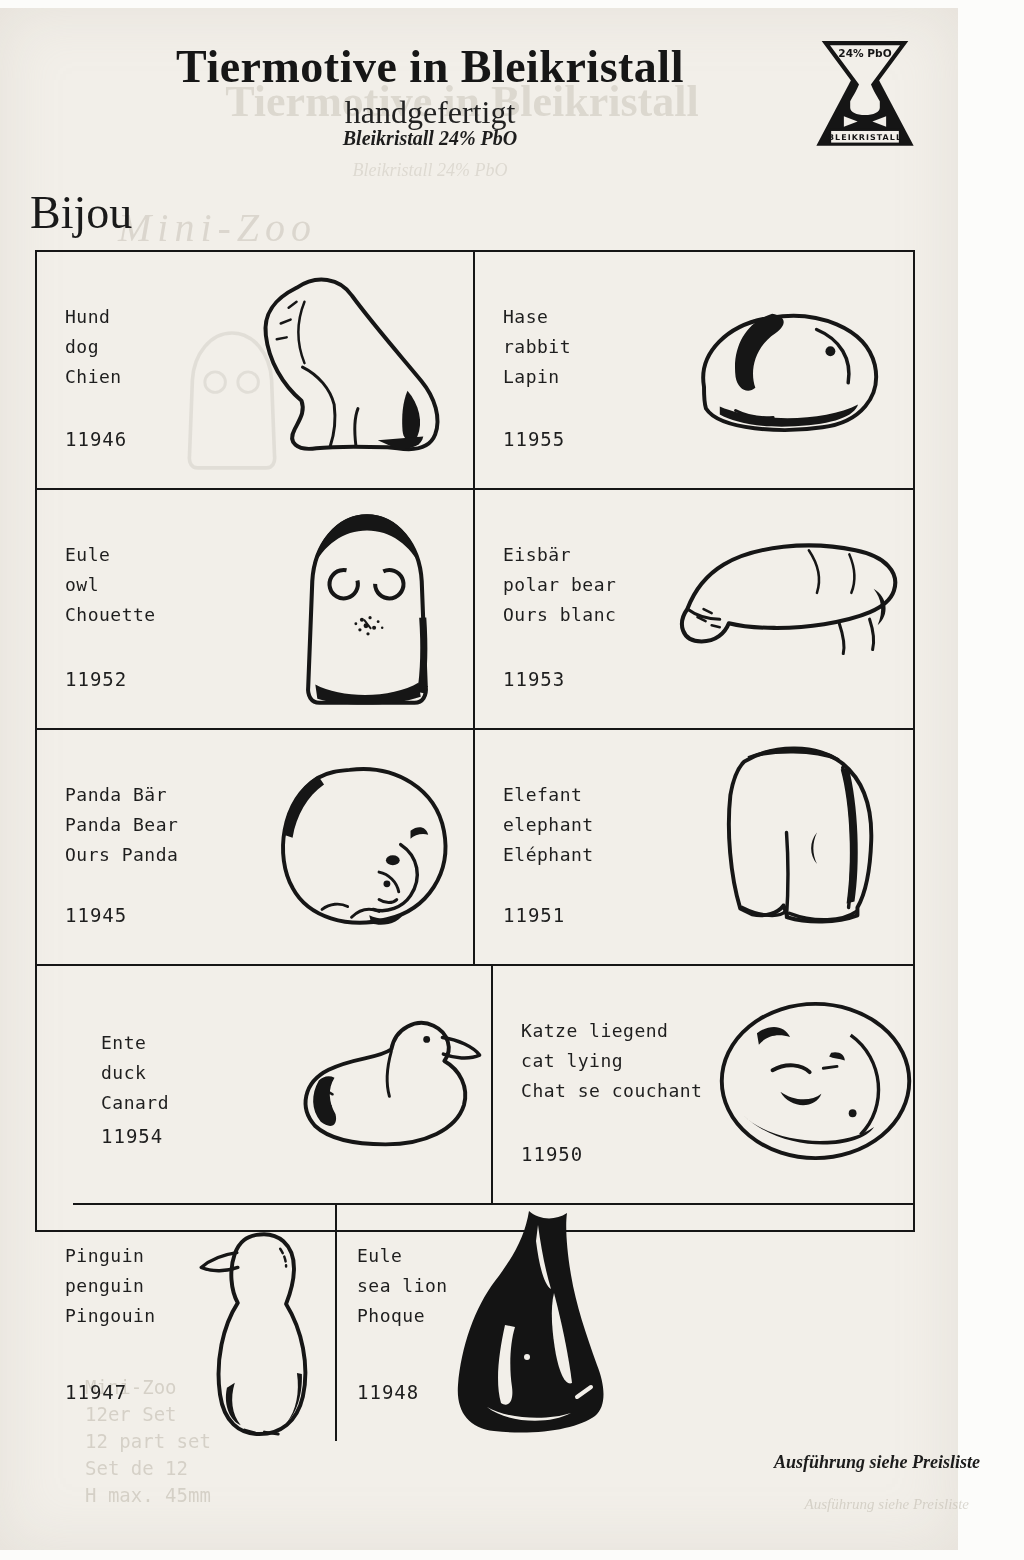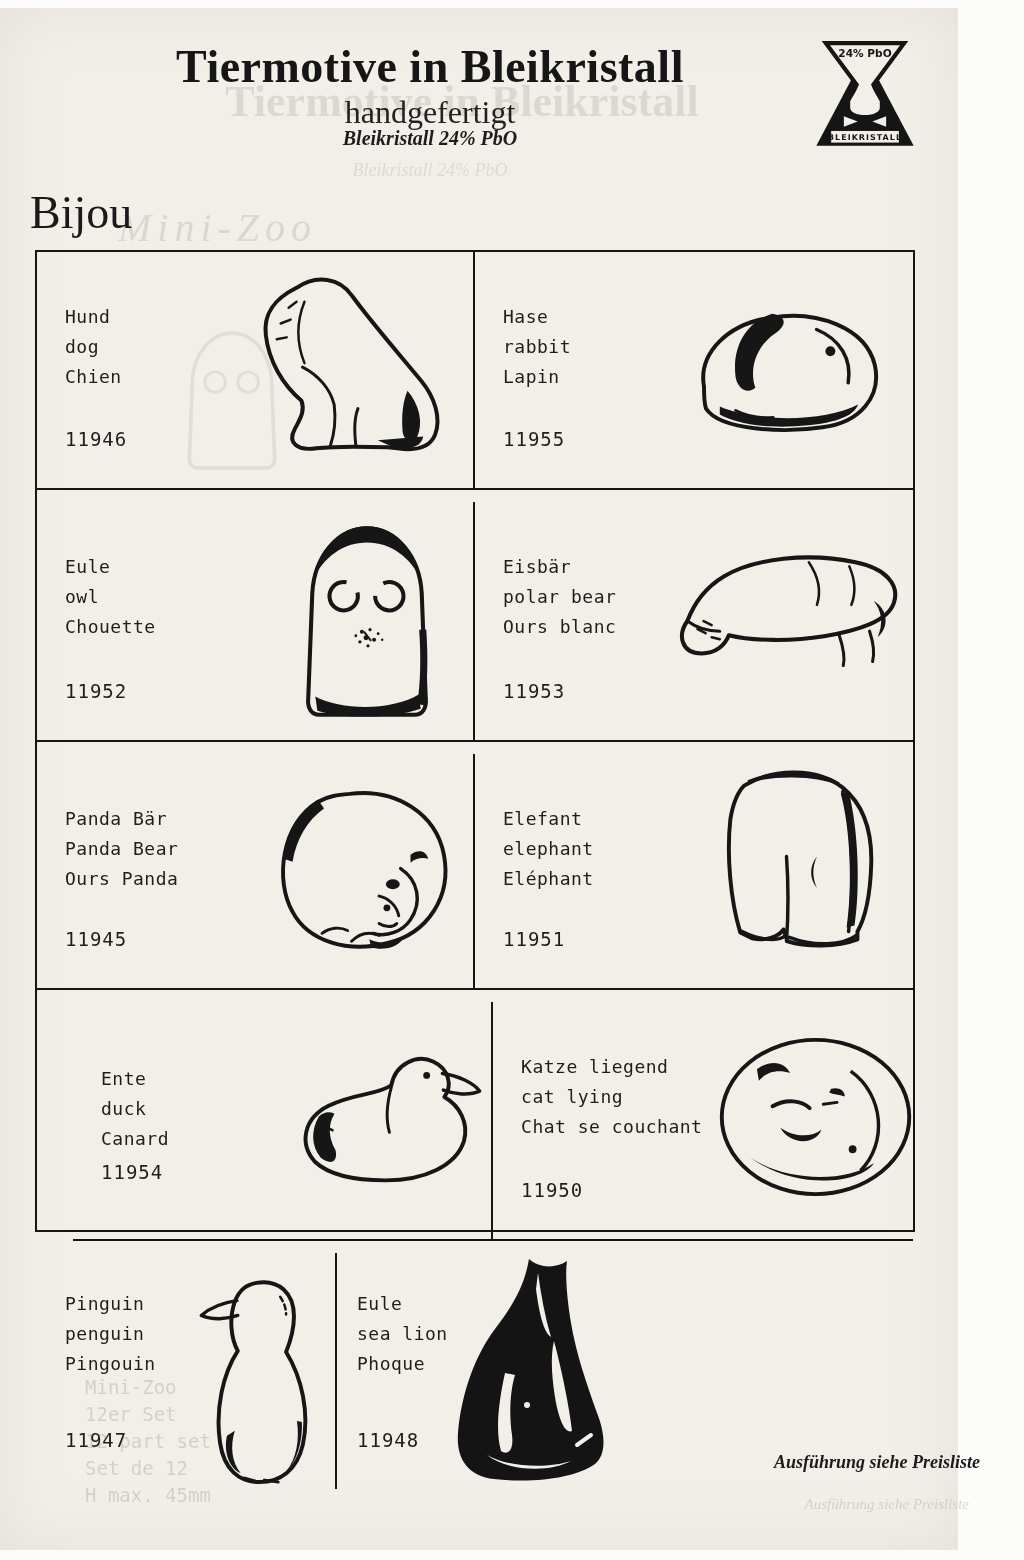--- a/index.html
+++ b/index.html
@@ -13,21 +13,21 @@
   .title{left:60px; top:40px; width:740px; text-align:center; font-size:46px; font-weight:bold;
          letter-spacing:.5px; color:#161616;}
   .title-echo{left:92px; top:76px; width:740px; text-align:center; font-size:44px; font-weight:bold; opacity:.38;}
   .subtitle{left:60px; top:94px; width:740px; text-align:center; font-size:32px; color:#222;}
   .material{left:60px; top:127px; width:740px; text-align:center; font-size:20px; font-weight:bold; font-style:italic; color:#1d1d1d;}
   .material-echo{left:60px; top:160px; width:740px; text-align:center; font-size:18px; font-style:italic; opacity:.35;}
   .section{left:30px; top:186px; font-size:46px; color:#1a1a1a;}
   .minizoo-echo{left:118px; top:204px; font-size:40px; font-style:italic; letter-spacing:6px; opacity:.4;}
 
   .grid{left:35px; top:250px; width:880px; height:982px; border:2px solid #161616; box-sizing:border-box;
-        display:flex; flex-direction:column; z-index:2;gap:12px;}
+        display:flex; flex-direction:column; z-index:2;}
   .row{display:flex; flex:0 0 auto;}
   .cell{position:relative; box-sizing:border-box; border-right:2px solid #161616; border-bottom:2px solid #161616;}
   .cell.last{border-right:none;}
   .row.bottom .cell{border-bottom:none;}
   .names{position:absolute; top:50px; left:28px; font-family:"DejaVu Sans Mono", monospace;
          font-size:18px; line-height:30px; letter-spacing:.5px; color:#1e1e1e; white-space:nowrap;}
   .names span{display:block;}
   .row5 .names{top:36px;}
   .num{position:absolute; bottom:38px; left:28px; font-family:"DejaVu Sans Mono", monospace;
        font-size:19px; letter-spacing:1px; color:#1e1e1e;}

